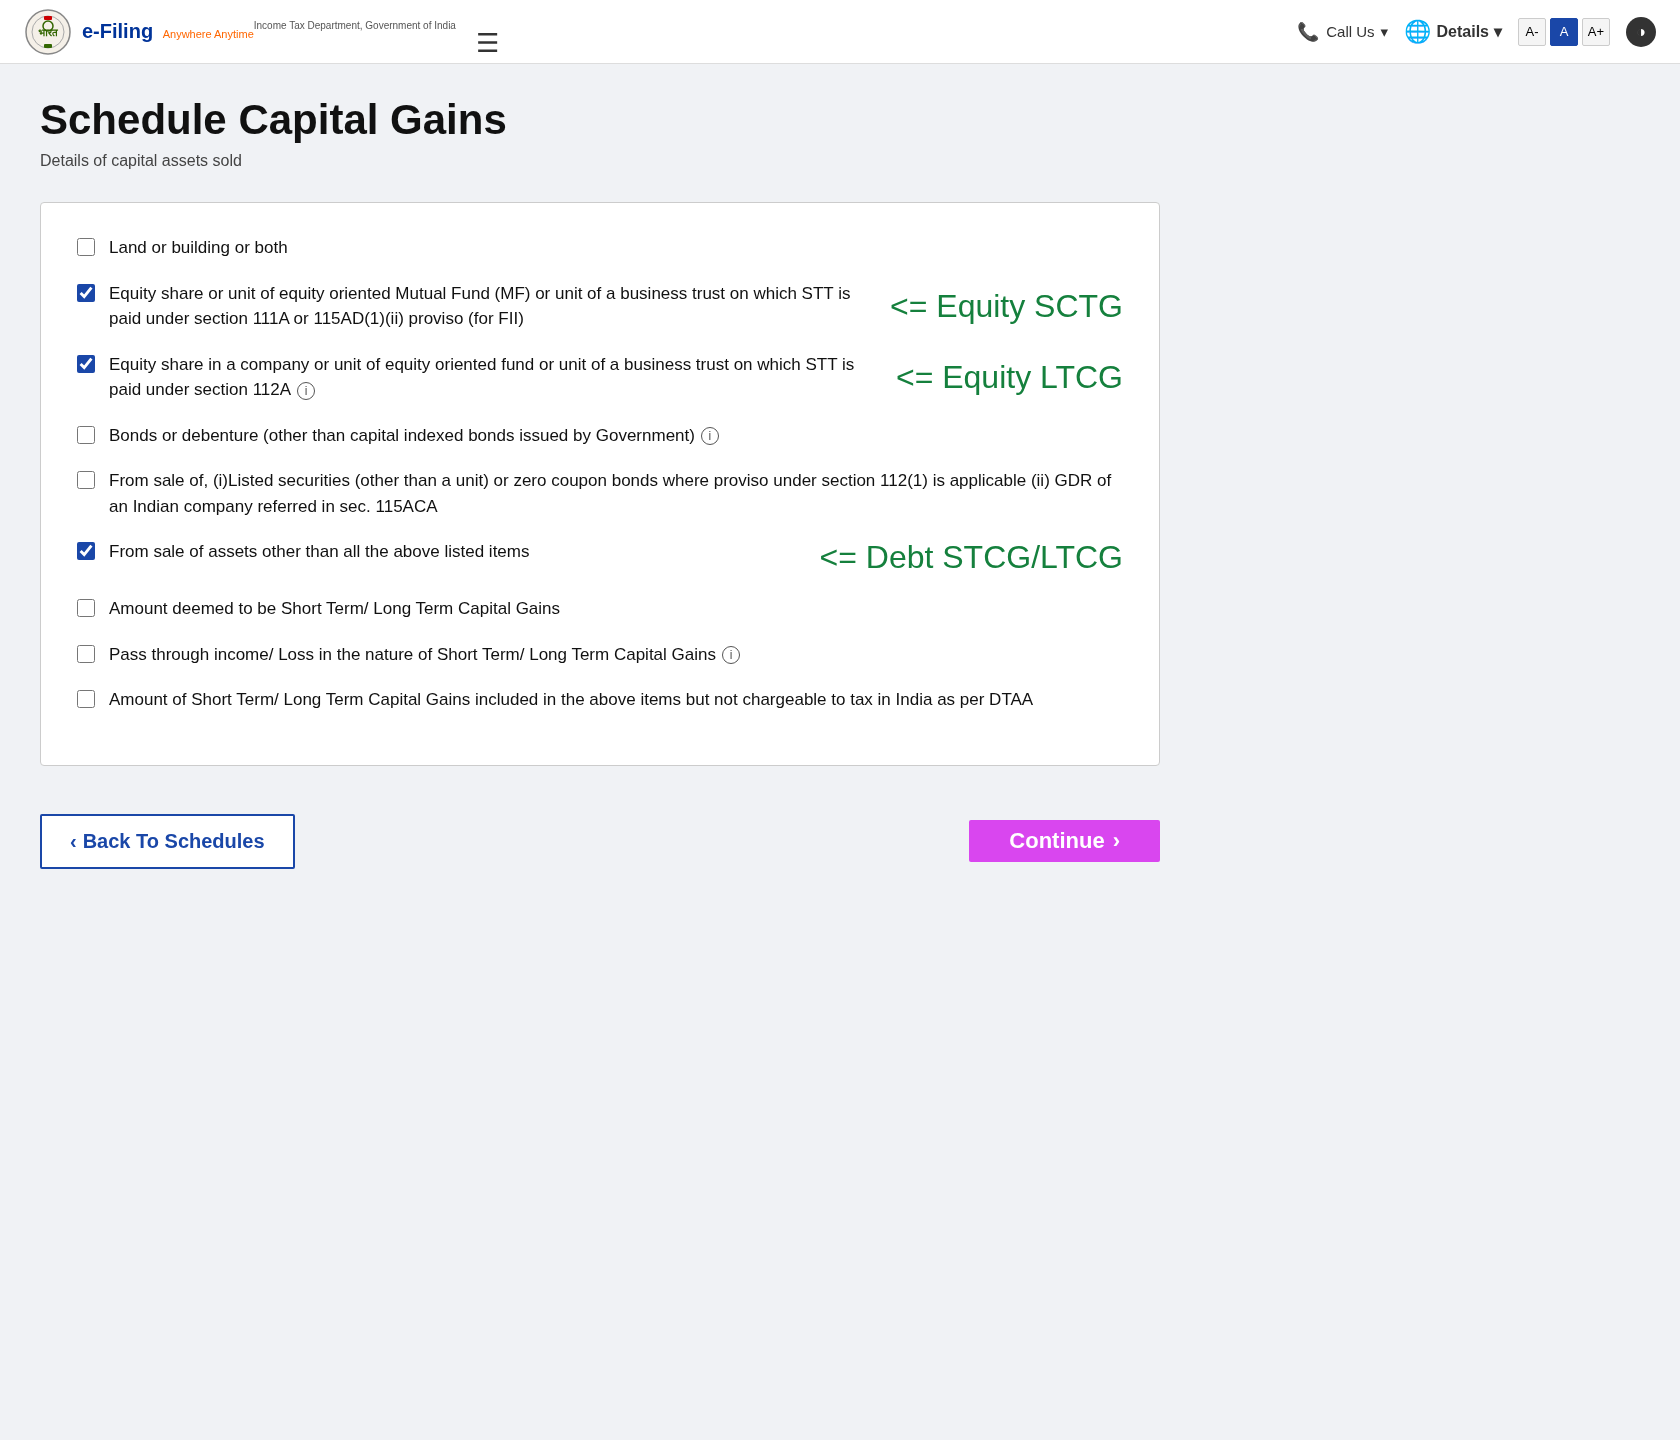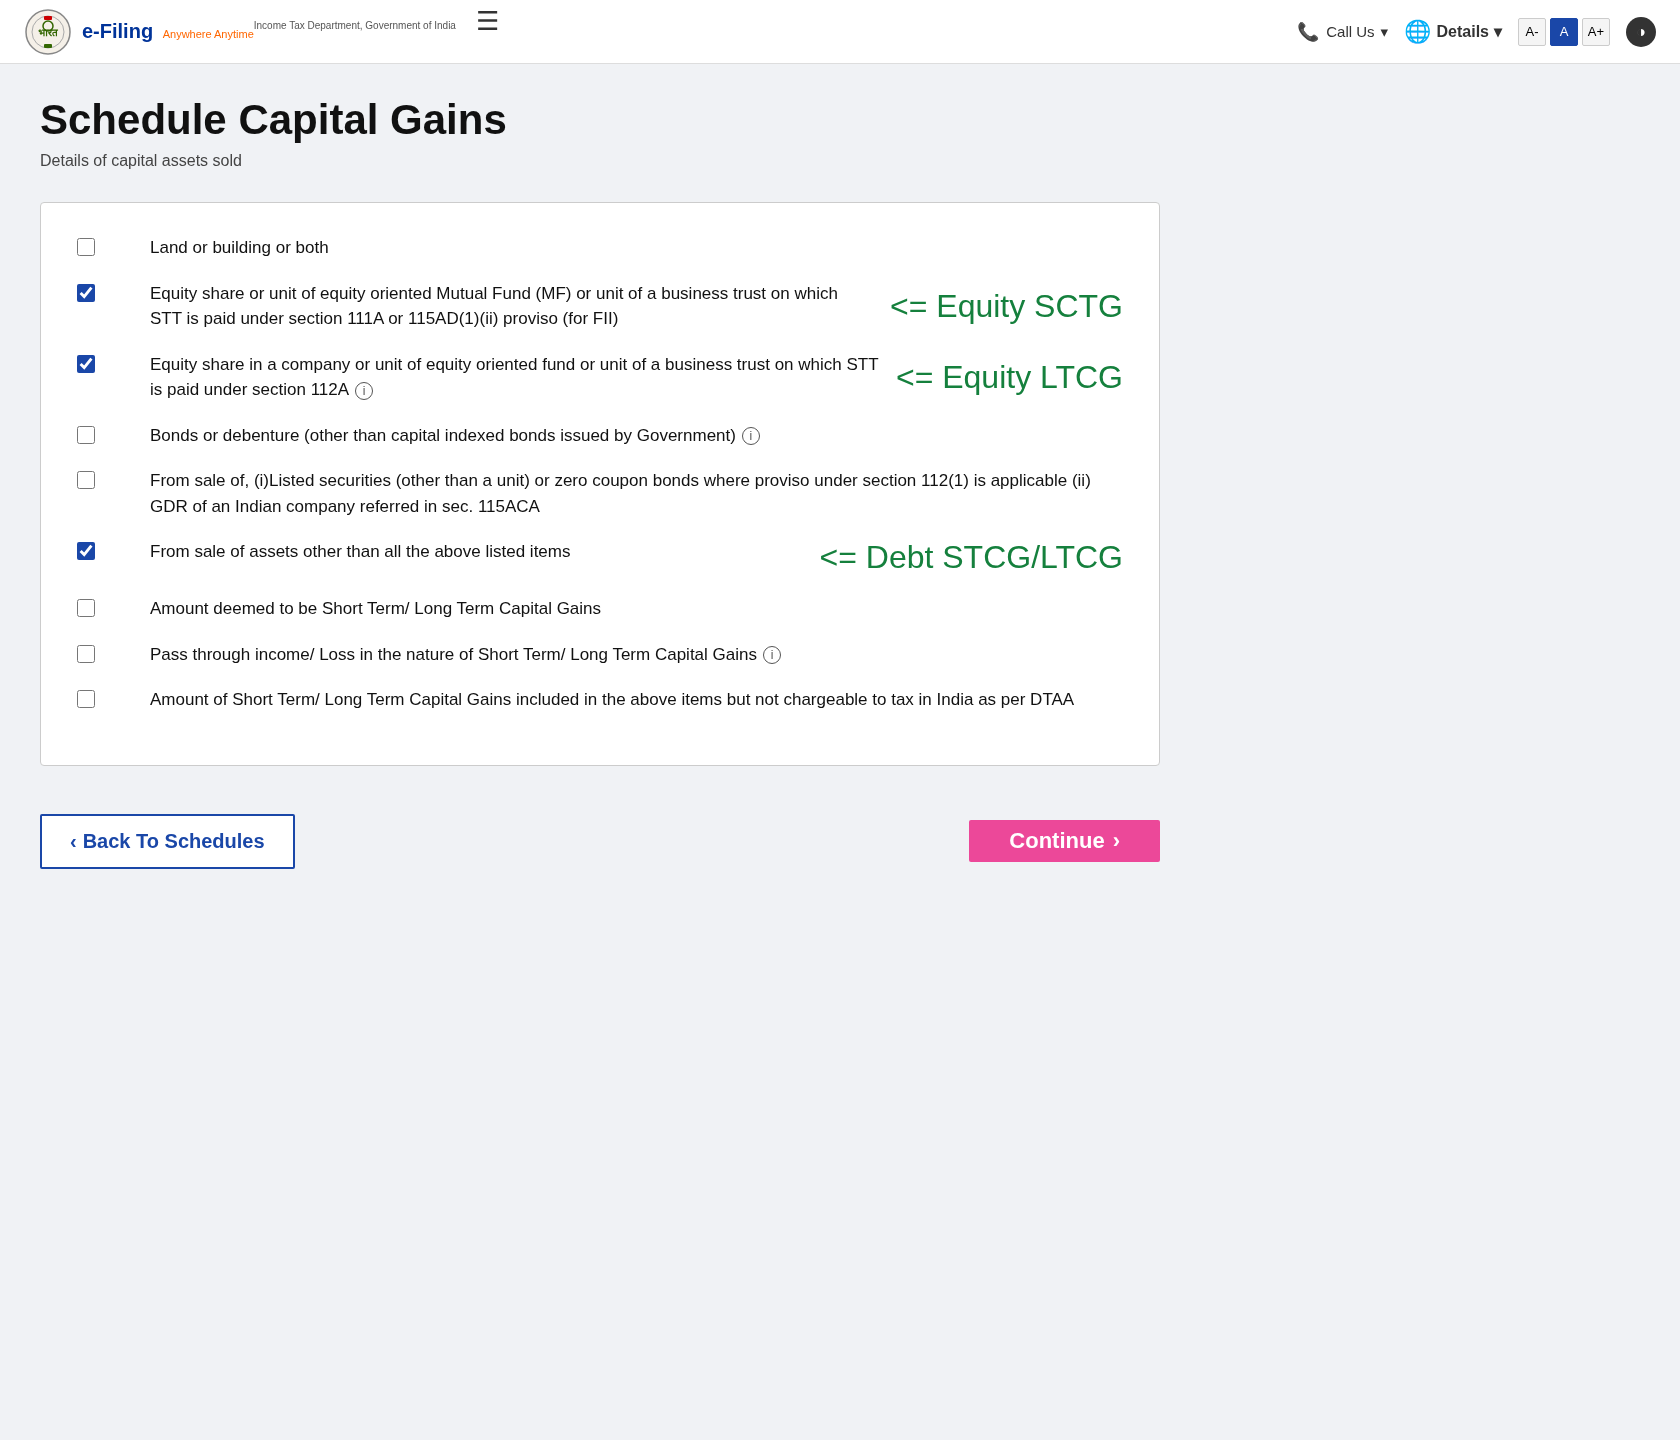--- a/index.html
+++ b/index.html
@@ -15,21 +15,21 @@
       background: #ffffff;
       border-bottom: 1px solid #ddd;
       display: flex;
       align-items: center;
       justify-content: space-between;
       padding: 8px 24px;
       height: 64px;
     }
     .header-left {
       display: flex;
-      align-items: flex-start;
+      align-items: flex-end;
       gap: 20px;
     }
     .logo-area {
       display: flex;
       align-items: center;
       gap: 10px;
     }
     .logo-emblem {
       width: 48px;
       height: 48px;
@@ -169,21 +169,20 @@
       margin-right: 14px;
       flex-shrink: 0;
       cursor: pointer;
       accent-color: #1a47a8;
     }
     .checkbox-label {
       font-size: 17px;
       color: #111;
       line-height: 1.5;
       flex: 1;
-      margin-left: 41px;
     }
     .checkbox-annotation {
       font-size: 32px;
       font-weight: normal;
       color: #15803d;
       margin-left: 16px;
       white-space: nowrap;
       align-self: center;
       text-align: right;
     }
@@ -220,21 +219,21 @@
       font-size: 20px;
       font-weight: bold;
       cursor: pointer;
       border-radius: 2px;
     }
     .btn-continue {
       display: flex;
       align-items: flex-end;
       gap: 8px;
       padding: 8px 40px;
-      background: #ec4899;
+      background: #d946ef;
       color: #ffffff;
       font-size: 22px;
       font-weight: bold;
       cursor: pointer;
       border: none;
       border-radius: 2px;
     }
 
     
     .globe-icon {

